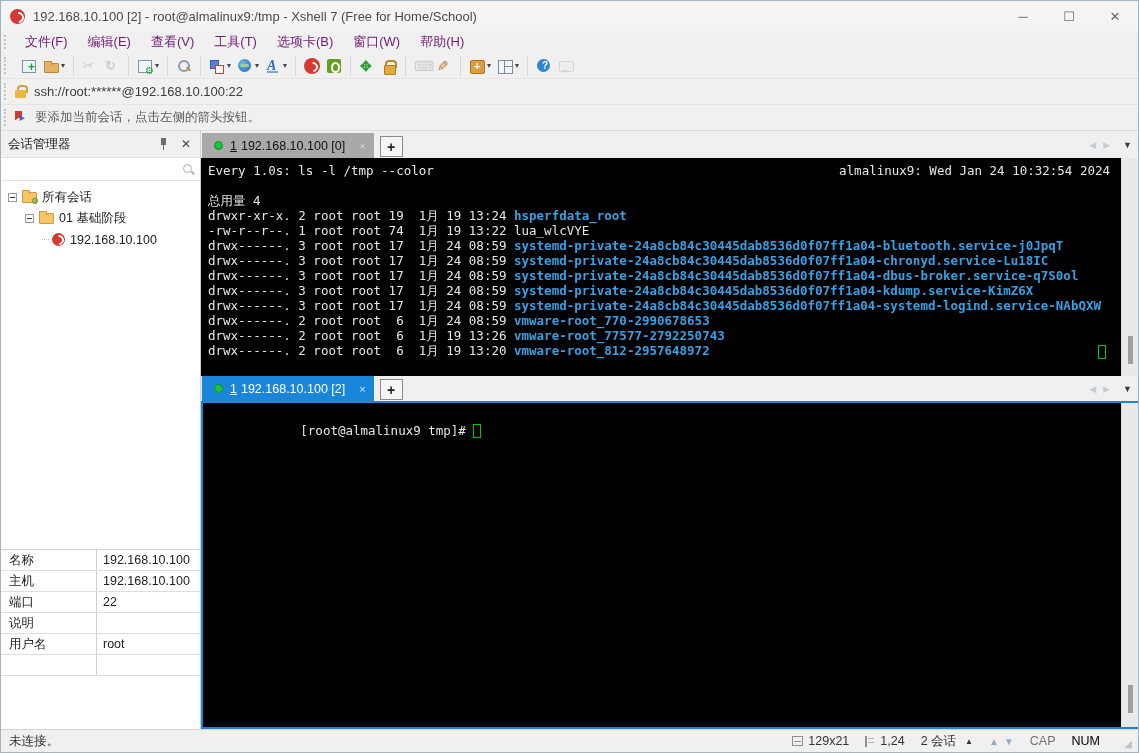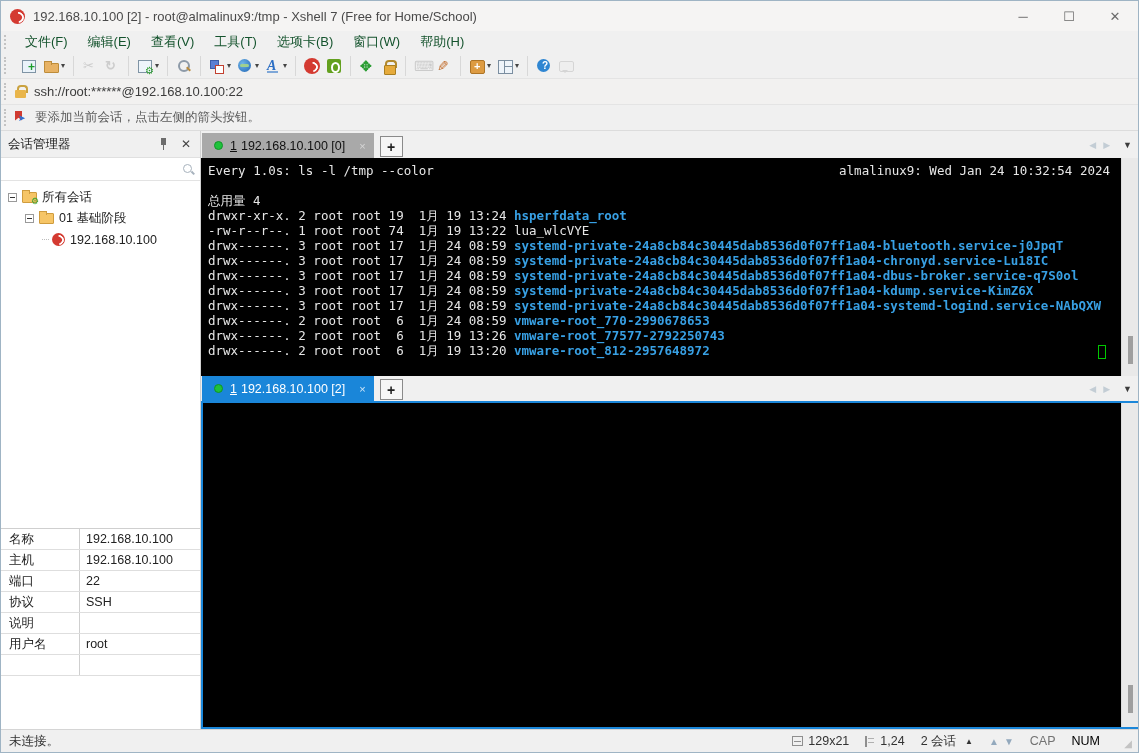--- a/index.html
+++ b/index.html
@@ -11,21 +11,21 @@
   .titlebar { height:30px; background:#f5f4f3; display:flex; align-items:center; padding:0 0 0 9px; flex:0 0 auto; }
   .titlebar .title { color:#4a4a4a; font-size:13px; margin-left:8px; flex:1; white-space:nowrap; overflow:hidden; }
   .win-controls { display:flex; height:100%; }
   .win-btn { width:46px; height:100%; display:flex; align-items:center; justify-content:center; color:#6a6a6a; font-size:13px; }
 
   .ico-xshell { display:inline-block; width:15px; height:15px; border-radius:50%; background:#d43a31; position:relative; flex:0 0 auto; }
   .ico-xshell::after { content:""; position:absolute; left:3px; top:3px; width:7px; height:7px; border:2px solid #fff; border-radius:50%; border-left-color:transparent; border-bottom-color:transparent; transform:rotate(40deg); }
 
   
   .menubar { height:22px; display:flex; align-items:center; padding-left:14px; flex:0 0 auto; position:relative; }
-  .menu-item { padding:2px 10px; font-size:13px; color:#14532d; }
+  .menu-item { padding:2px 10px; font-size:13px; color:#701a75; }
   .grip { position:absolute; left:3px; top:4px; bottom:4px; width:3px; border-left:2px dotted #c3c3c3; }
 
   
   .toolbar { height:26px; display:flex; align-items:center; padding-left:12px; flex:0 0 auto; position:relative; border-bottom:1px solid #e4e4e4; }
   .tb-group { display:flex; align-items:center; padding:0 5px; border-right:1px solid #d8d8d8; height:20px; }
   .tb-group:last-child { border-right:none; }
   .tb-btn { display:flex; align-items:center; padding:2px 3px; border-radius:2px; }
   .tb-caret { font-size:8px; color:#444; margin-left:2px; }
   .tbi { display:inline-block; width:16px; height:16px; position:relative; }
   .disabled .tbi { opacity:.45; filter:grayscale(1); }
@@ -100,21 +100,21 @@
   .expander::before { content:""; position:absolute; left:1px; top:3px; width:5px; height:1px; background:#333; }
   .dots { border-top:1px dotted #bdbdbd; width:7px; margin-right:3px; flex:0 0 auto; }
   .ico-folder { width:15px; height:11px; background:#f6c566; border:1px solid #cf9c3e; border-radius:1px; position:relative; margin-right:5px; flex:0 0 auto; }
   .ico-folder::before { content:""; position:absolute; left:-1px; top:-3px; width:6px; height:3px; background:#f6c566; border:1px solid #cf9c3e; border-bottom:none; }
   .ico-folder.gear::after { content:"⚙"; position:absolute; right:-3px; bottom:-4px; font-size:9px; color:#3fa32f; }
   .tree .ico-xshell { width:13px; height:13px; margin-right:5px; }
   .tree .ico-xshell::after { left:2px; top:2px; width:6px; height:6px; }
 
   .props-wrap { margin-top:auto; margin-bottom:53px; flex:0 0 auto; border-top:1px solid #cfcfcf; }
   .prop-row { height:21px; display:flex; border-bottom:1px solid #dedede; align-items:center; }
-  .prop-label { width:79px; flex:0 0 auto; padding-left:8px; border-right:1px solid #cfcfcf; height:100%; display:flex; align-items:center; color:#222; font-size:12.5px; }
+  .prop-label { width:96px; flex:0 0 auto; padding-left:8px; border-right:1px solid #cfcfcf; height:100%; display:flex; align-items:center; color:#222; font-size:12.5px; }
   .prop-value { flex:1; padding-left:6px; color:#222; font-size:12.5px; }
 
   
   .right { flex:1; display:flex; flex-direction:column; min-width:0; background:#f0f0f0; }
 
   .tabbar { height:27px; display:flex; align-items:flex-end; padding-left:1px; flex:0 0 auto; position:relative; }
   .tab { height:25px; display:flex; align-items:center; padding:0 8px 0 12px; font-size:12.5px; margin-right:6px; }
   .tab-inactive { background:#a9a9a9; color:#111; }
   .tab-active { background:#1a86d9; color:#fff; }
   .tab .dot { width:9px; height:9px; border-radius:50%; background:#1ec23b; border:1px solid #119428; margin-right:7px; flex:0 0 auto; }
@@ -322,24 +322,20 @@
           </div>
           <div class="prop-row">
             <div class="prop-label">主机</div>
             <div class="prop-value">192.168.10.100</div>
           </div>
           <div class="prop-row">
             <div class="prop-label">端口</div>
             <div class="prop-value">22</div>
           </div>
           <div class="prop-row">
-            <div class="prop-label">协议</div>
-            <div class="prop-value">SSH</div>
-          </div>
-          <div class="prop-row">
             <div class="prop-label">说明</div>
             <div class="prop-value"></div>
           </div>
           <div class="prop-row">
             <div class="prop-label">用户名</div>
             <div class="prop-value">root</div>
           </div>
           <div class="prop-row">
             <div class="prop-label"></div>
           </div>
@@ -399,20 +395,25 @@
         </div>
         <div class="tab-plus">+</div>
         <div class="tab-nav">
           <span class="tab-arrow">◀</span>
           <span class="tab-arrow">▶</span>
           <span class="tab-menu-caret">▼</span>
         </div>
       </div>
 
       <div class="terminal terminal2">
+        <div class="t-body">
+          <div class="t-line">
+            <span>[root@almalinux9 tmp]# </span><span class="cursor-hollow"></span>
+          </div>
+        </div>
         <div class="vscroll">
             <div class="vthumb"></div>
           </div>
       </div>
 
     </div>
   </div>
 
   <div class="statusbar">
     <span class="sb-left">未连接。</span>

